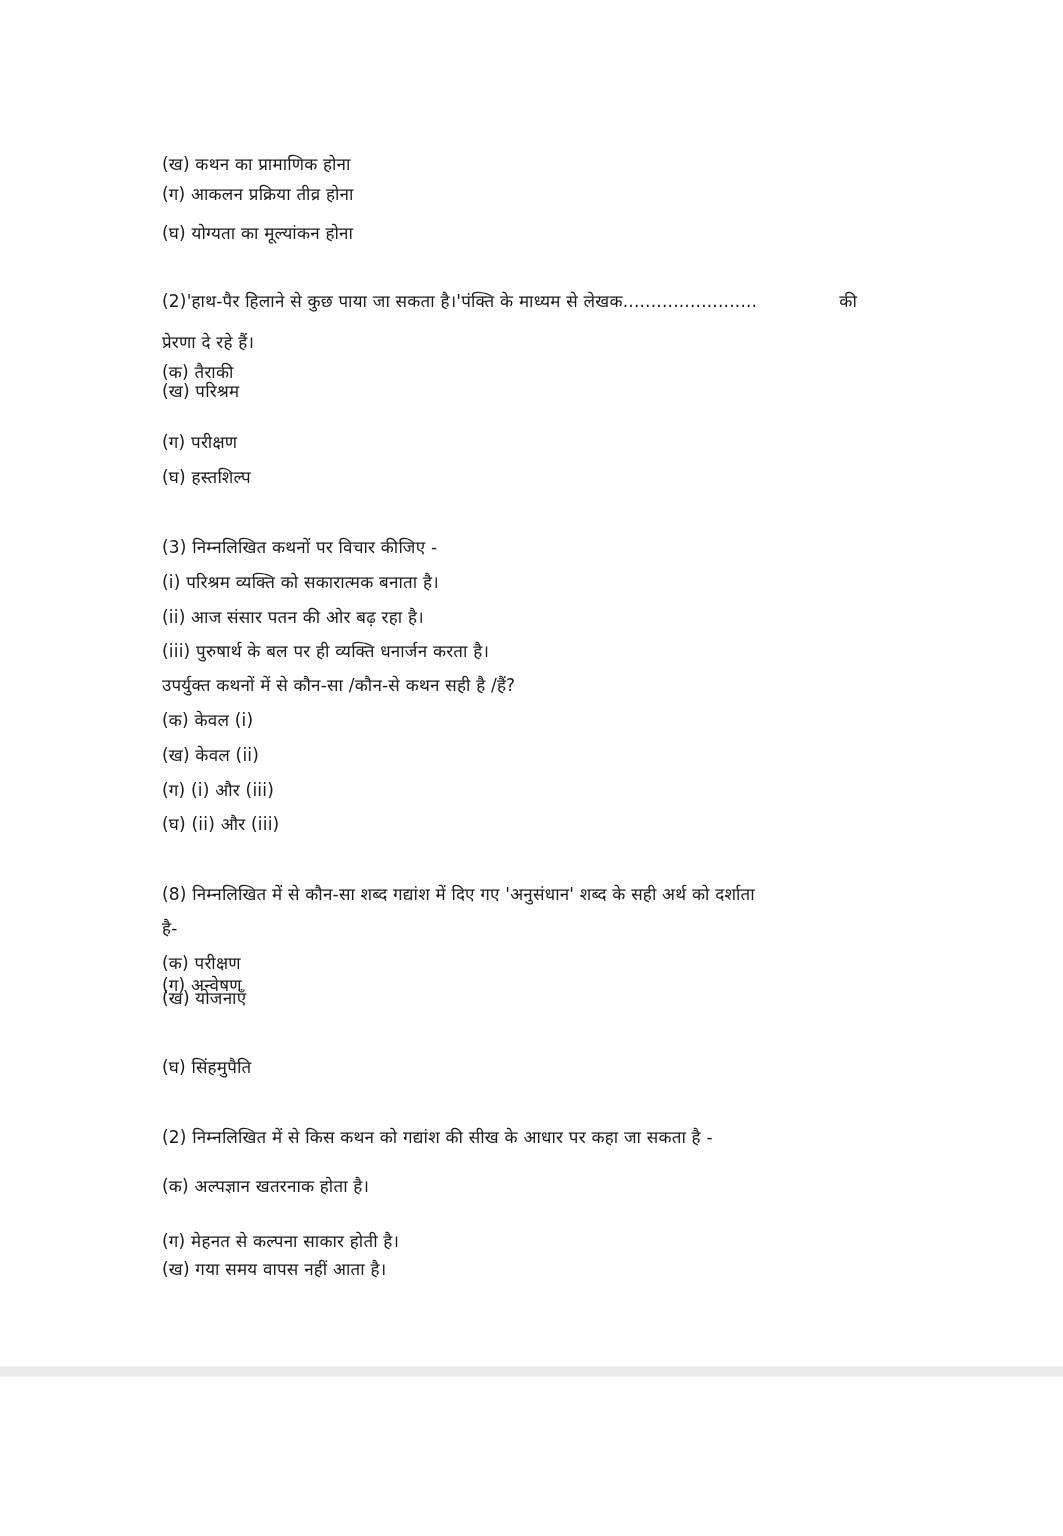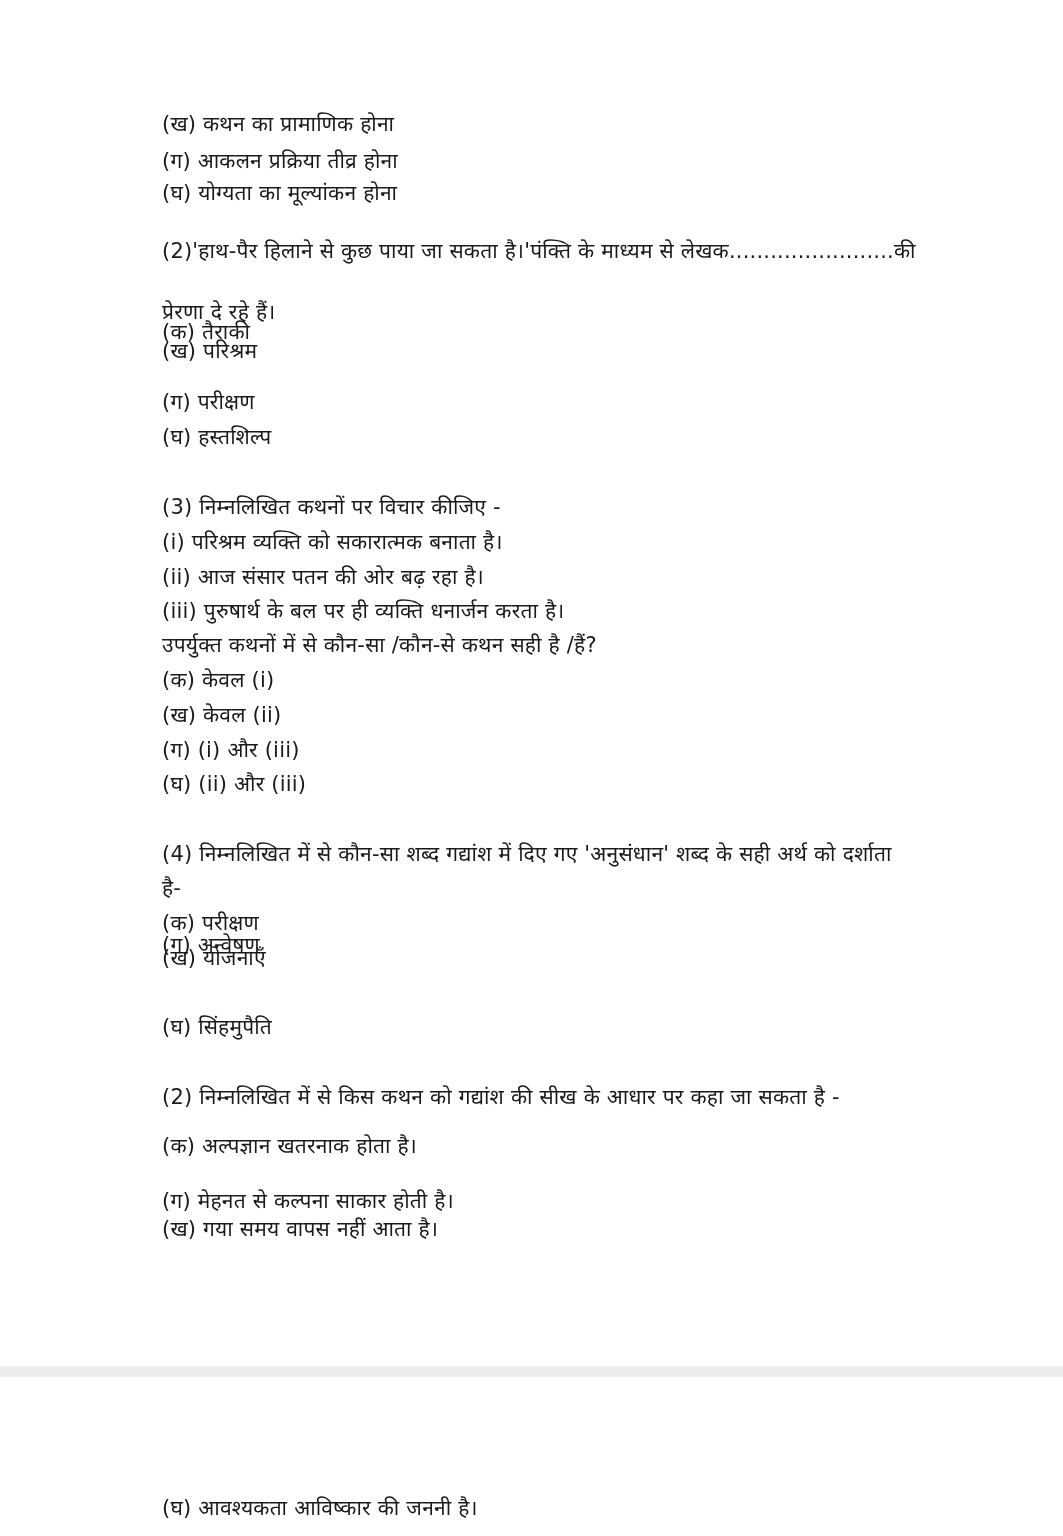--- a/index.html
+++ b/index.html
@@ -13,24 +13,25 @@
     color: #1a1a1a;
   }
   .page {
     position: absolute;
     left: 0; top: 0;
     width: 1063px;
   }
   .line {
     position: absolute;
     left: 162px;
-    font-size: 21px;
+    font-size: 17px;
     line-height: 22px;
     white-space: nowrap;
     letter-spacing: 0.2px;
+    margin-top: 40px;
   }
   .wide {
     width: 730px;
     display: flex;
     justify-content: space-between;
   }
   .page-separator {
     position: absolute;
     left: 0;
     top: 1366px;
@@ -40,44 +41,44 @@
     border-top: 1px solid #f2f2f2;
     border-bottom: 1px solid #f2f2f2;
   }
 </style>
 </head>
 <body>
 
 <div class="page">
 
   <div class="line" style="top:113px">(ख) कथन का प्रामाणिक होना</div>
-  <div class="line" style="top:150px">(ग) आकलन प्रक्रिया तीव्र होना</div>
+  <div class="line" style="top:143px">(ग) आकलन प्रक्रिया तीव्र होना</div>
   <div class="line" style="top:182px">(घ) योग्यता का मूल्यांकन होना</div>
 
-  <div class="line wide" style="top:240px">
+  <div class="line wide" style="top:250px">
     <span>(2)'हाथ-पैर हिलाने से कुछ पाया जा सकता है।'पंक्ति के माध्यम से लेखक........................</span>
     <span style="margin-right:35px">की</span>
   </div>
-  <div class="line" style="top:301px">प्रेरणा दे रहे हैं।</div>
+  <div class="line" style="top:291px">प्रेरणा दे रहे हैं।</div>
   <div class="line" style="top:321px">(क) तैराकी</div>
   <div class="line" style="top:340px">(ख) परिश्रम</div>
   <div class="line" style="top:391px">(ग) परीक्षण</div>
   <div class="line" style="top:426px">(घ) हस्तशिल्प</div>
 
   <div class="line" style="top:496px">(3) निम्नलिखित कथनों पर विचार कीजिए -</div>
   <div class="line" style="top:531px">(i) परिश्रम व्यक्ति को सकारात्मक बनाता है।</div>
   <div class="line" style="top:566px">(ii) आज संसार पतन की ओर बढ़ रहा है।</div>
   <div class="line" style="top:600px">(iii) पुरुषार्थ के बल पर ही व्यक्ति धनार्जन करता है।</div>
   <div class="line" style="top:634px">उपर्युक्त कथनों में से कौन-सा /कौन-से कथन सही है /हैं?</div>
   <div class="line" style="top:669px">(क) केवल (i)</div>
   <div class="line" style="top:704px">(ख) केवल (ii)</div>
   <div class="line" style="top:739px">(ग) (i) और (iii)</div>
   <div class="line" style="top:773px">(घ) (ii) और (iii)</div>
 
-  <div class="line" style="top:843px">(4) निम्नलिखित में से कौन-सा शब्द गद्यांश में दिए गए 'अनुसंधान' शब्द के सही अर्थ को दर्शाता</div>
+  <div class="line" style="top:843px">(8) निम्नलिखित में से कौन-सा शब्द गद्यांश में दिए गए 'अनुसंधान' शब्द के सही अर्थ को दर्शाता</div>
   <div class="line" style="top:877px">है-</div>
   <div class="line" style="top:912px">(क) परीक्षण</div>
   <div class="line" style="top:947px">(ख) योजनाएँ</div>
   <div class="line" style="top:934px">(ग) अन्वेषण</div>
   <div class="line" style="top:1016px">(घ) सिंहमुपैति</div>
 
   <div class="line" style="top:1086px">(2) निम्नलिखित में से किस कथन को गद्यांश की सीख के आधार पर कहा जा सकता है -</div>
   <div class="line" style="top:1135px">(क) अल्पज्ञान खतरनाक होता है।</div>
   <div class="line" style="top:1218px">(ख) गया समय वापस नहीं आता है।</div>
   <div class="line" style="top:1190px">(ग) मेहनत से कल्पना साकार होती है।</div>

